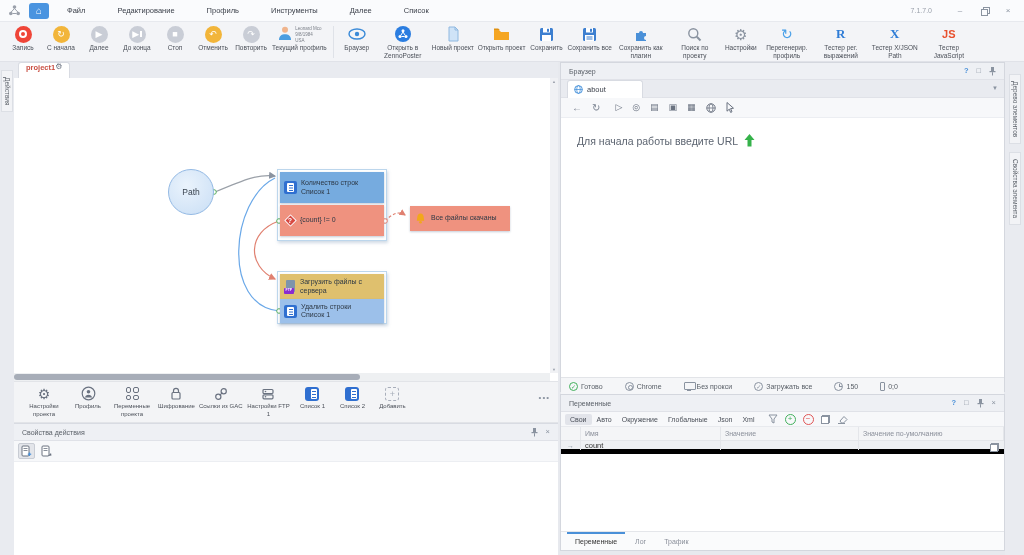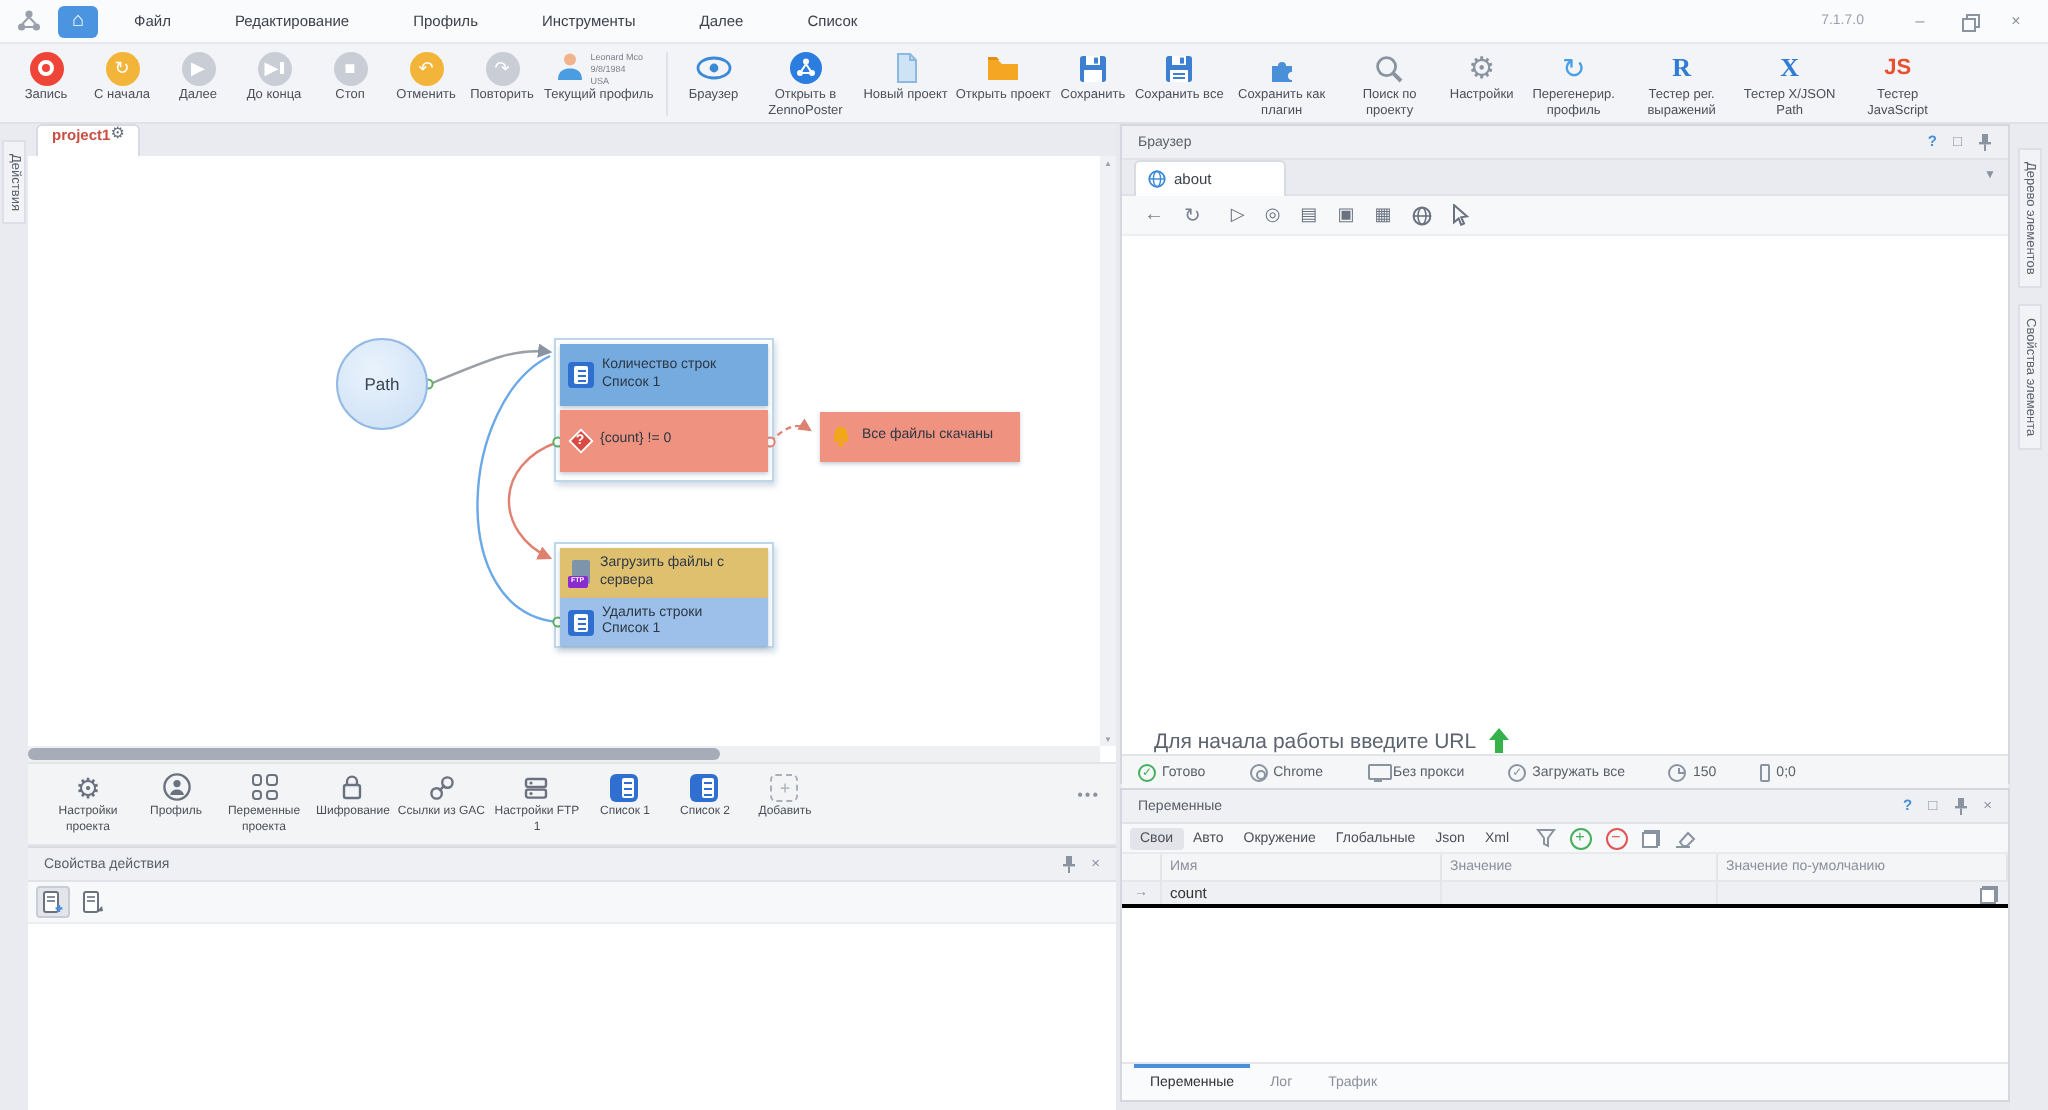--- a/index.html
+++ b/index.html
@@ -90,21 +90,21 @@
   
   .panel{position:absolute;background:#fff;border:1px solid #d4d7de}
   .browser{left:560px;top:62px;width:445px;height:330px}
   .btabrow{height:18px;background:#e9ebf0;position:relative;border-bottom:1px solid #e0e2e8}
   .btab{position:absolute;left:6px;top:0;height:18px;width:76px;background:#fff;border:1px solid #d8dbe2;border-bottom:none;border-radius:3px 3px 0 0;display:flex;align-items:center;gap:4px;padding:0 6px;font-size:7.5px;color:#3c414b}
   .caret{position:absolute;right:6px;top:5px;font-size:6px;color:#8a93a0}
   .btools{height:20px;background:#f7f8fa;display:flex;align-items:center;padding:0 6px;border-bottom:1px solid #eceef2}
   .navico{font-size:10px;color:#7a8290;margin:0 5px}
   .urlbox{width:252px;height:14px;border:1px solid #c8ccd4;border-radius:2px;background:#fff;font-size:7.5px;color:#444;padding:0 4px;font-family:"Liberation Sans",sans-serif;margin-left:4px}
   .btn-ico{font-size:9px;color:#6a7280;margin:0 5px;line-height:1}
-  .bcontent{height:259px;background:#fff;display:flex;align-items:flex-end;padding:16px 0 0 16px}
+  .bcontent{height:259px;background:#fff;display:flex;align-items:flex-start;padding:16px 0 0 16px}
   .hint{font-size:10.5px;color:#5c6470;display:flex;align-items:center;gap:6px}
   .statusbar{height:17px;background:#f5f6f8;border-top:1px solid #e2e4e8;display:flex;align-items:center;gap:22px;padding:0 8px}
   .sitem{display:flex;align-items:center;gap:3px;font-size:7px;color:#5a6068}
   .ico-okc{width:9px;height:9px;border:1px solid #42b05c;border-radius:50%;color:#42b05c;font-size:6px;display:flex;align-items:center;justify-content:center}
   .ico-okg{width:9px;height:9px;border:1px solid #8a93a0;border-radius:50%;color:#8a93a0;font-size:6px;display:flex;align-items:center;justify-content:center}
   .ico-chrome{position:relative;width:9px;height:9px;border:1px solid #8a93a0;border-radius:50%}
   .ico-chrome::after{content:'';position:absolute;left:2px;top:2px;width:3px;height:3px;border:1px solid #8a93a0;border-radius:50%}
   .ico-mon{position:relative;width:10px;height:8px}
   .ico-mon::before{content:'';position:absolute;left:0;top:0;width:10px;height:6px;border:1px solid #8a93a0;border-radius:1px}
   .ico-mon::after{content:'';position:absolute;left:3px;top:6px;width:4px;height:2px;border-bottom:1px solid #8a93a0}
@@ -119,21 +119,21 @@
   .vtab-item.active{background:#e2e4ea}
   .vtools{display:flex;align-items:center;gap:7px;margin-left:8px}
   .vico{width:11px;height:11px;border-radius:50%;display:flex;align-items:center;justify-content:center;font-size:8px;line-height:1}
   .vico.green{border:1px solid #42b05c;color:#42b05c}
   .vico.red{border:1px solid #e05555;color:#e05555}
   .ico-copy2{position:relative;width:9px;height:9px}
   .ico-copy2::before{content:'';position:absolute;right:0;top:0;width:6px;height:6px;border:1px solid #8a93a0;background:#fff}
   .ico-copy2::after{content:'';position:absolute;left:0;bottom:0;width:6px;height:6px;border:1px solid #8a93a0;background:#fff}
   .vgrid-head{display:grid;grid-template-columns:20px 140px 138px 1fr;height:14px;background:#f4f5f7;border-bottom:1px solid #e4e6ea}
   .vgrid-head div{font-size:7px;color:#8a8f9a;display:flex;align-items:center;padding:0 4px;border-right:1px solid #e4e6ea}
-  .vrow{display:grid;grid-template-columns:20px 140px 138px 1fr;height:13px;background:#eef0f3;border-bottom:2px solid #000000;position:relative}
+  .vrow{display:grid;grid-template-columns:20px 140px 138px 1fr;height:13px;background:#eef0f3;border-bottom:5px solid #000000;position:relative}
   .vrow div{font-size:7.5px;color:#333;display:flex;align-items:center;padding:0 4px;border-right:1px solid #e4e6ea}
   .vrow .gut{color:#8a93a0;font-size:7px;justify-content:center}
   .rowcopy{position:absolute;right:5px;top:2px}
   .vbottom{position:absolute;left:0;bottom:0;width:100%;height:19px;background:#fafbfc;border-top:1px solid #e4e6ea;display:flex;align-items:flex-start;padding:0 6px;gap:2px}
   .vbtab{font-size:7px;color:#8a8f9a;padding:4px 8px 0;border-top:2px solid transparent}
   .vbtab.active{color:#333;border-top:2px solid #4a90d8}
   svg{display:block}
 </style>
 </head>
 <body>

